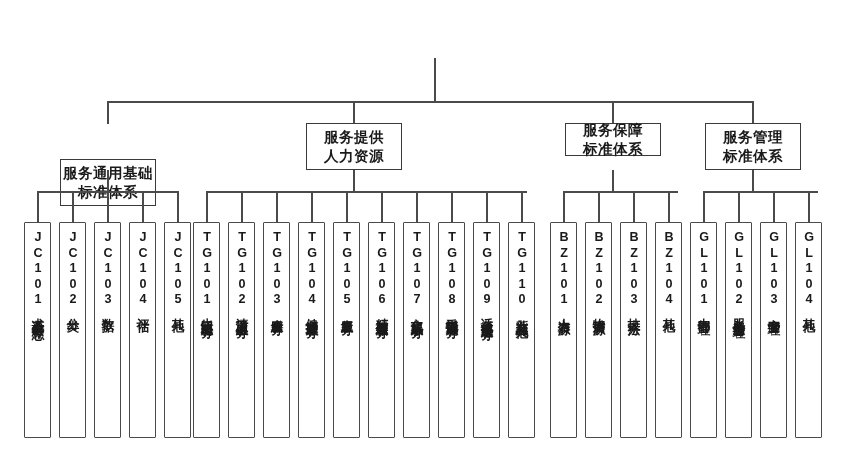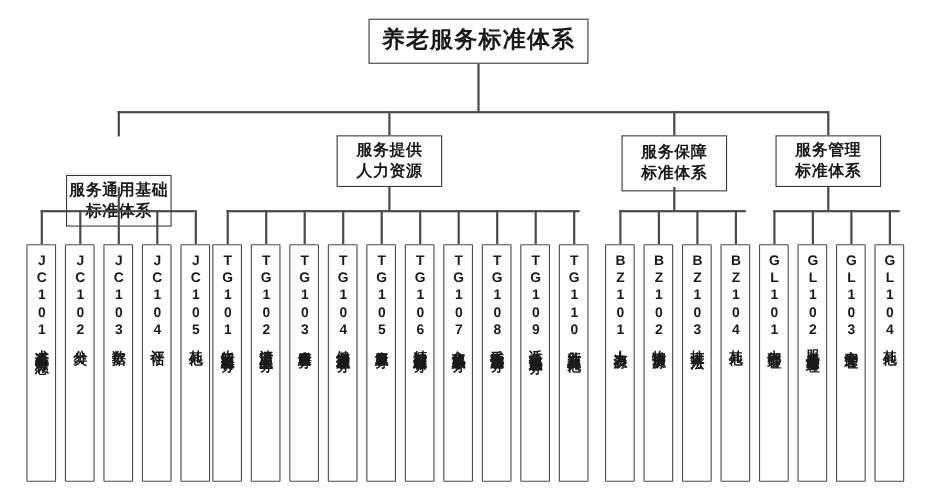--- a/index.html
+++ b/index.html
@@ -78,42 +78,39 @@
     position: absolute;
     height: 1.6px;
     background: #4a4a4a;
   }
 </style>
 </head>
 <body>
 
 <div id="canvas">
 
-  <div class="box root-box" style="left:335px; top:17px; width:200px; height:41px;">
-    <span>养老服务标准体系</span>
-  </div>
 
   <div class="line-v" style="left:434px; top:58px; width:1.6px; height:44px;"></div>
 
   <div class="line-h" style="left:107px; top:101px; width:646px; height:1.6px;"></div>
 
   <div class="line-v" style="left:107px; top:101px; height:23px;"></div>
   <div class="line-v" style="left:353px; top:101px; height:23px;"></div>
   <div class="line-v" style="left:612px; top:101px; height:23px;"></div>
   <div class="line-v" style="left:752px; top:101px; height:23px;"></div>
 
   <div class="box cat-box" style="left:60px; top:123px; width:96px; height:47px;margin-top:36px;">
     <span class="cat-label">服务通用基础
 标准体系</span>
   </div>
   <div class="box cat-box" style="left:306px; top:123px; width:96px; height:47px;">
     <span class="cat-label">服务提供
 人力资源</span>
   </div>
-  <div class="box cat-box" style="left:565px; top:123px; width:96px; height:51px;">
+  <div class="box cat-box" style="left:565px; top:123px; width:96px; height:33px;">
     <span class="cat-label">服务保障
 标准体系</span>
   </div>
   <div class="box cat-box" style="left:705px; top:123px; width:96px; height:47px;">
     <span class="cat-label">服务管理
 标准体系</span>
   </div>
 
   <div class="line-v" style="left:107px; top:170px; height:22px;"></div>
   <div class="line-v" style="left:353px; top:170px; height:22px;"></div>

